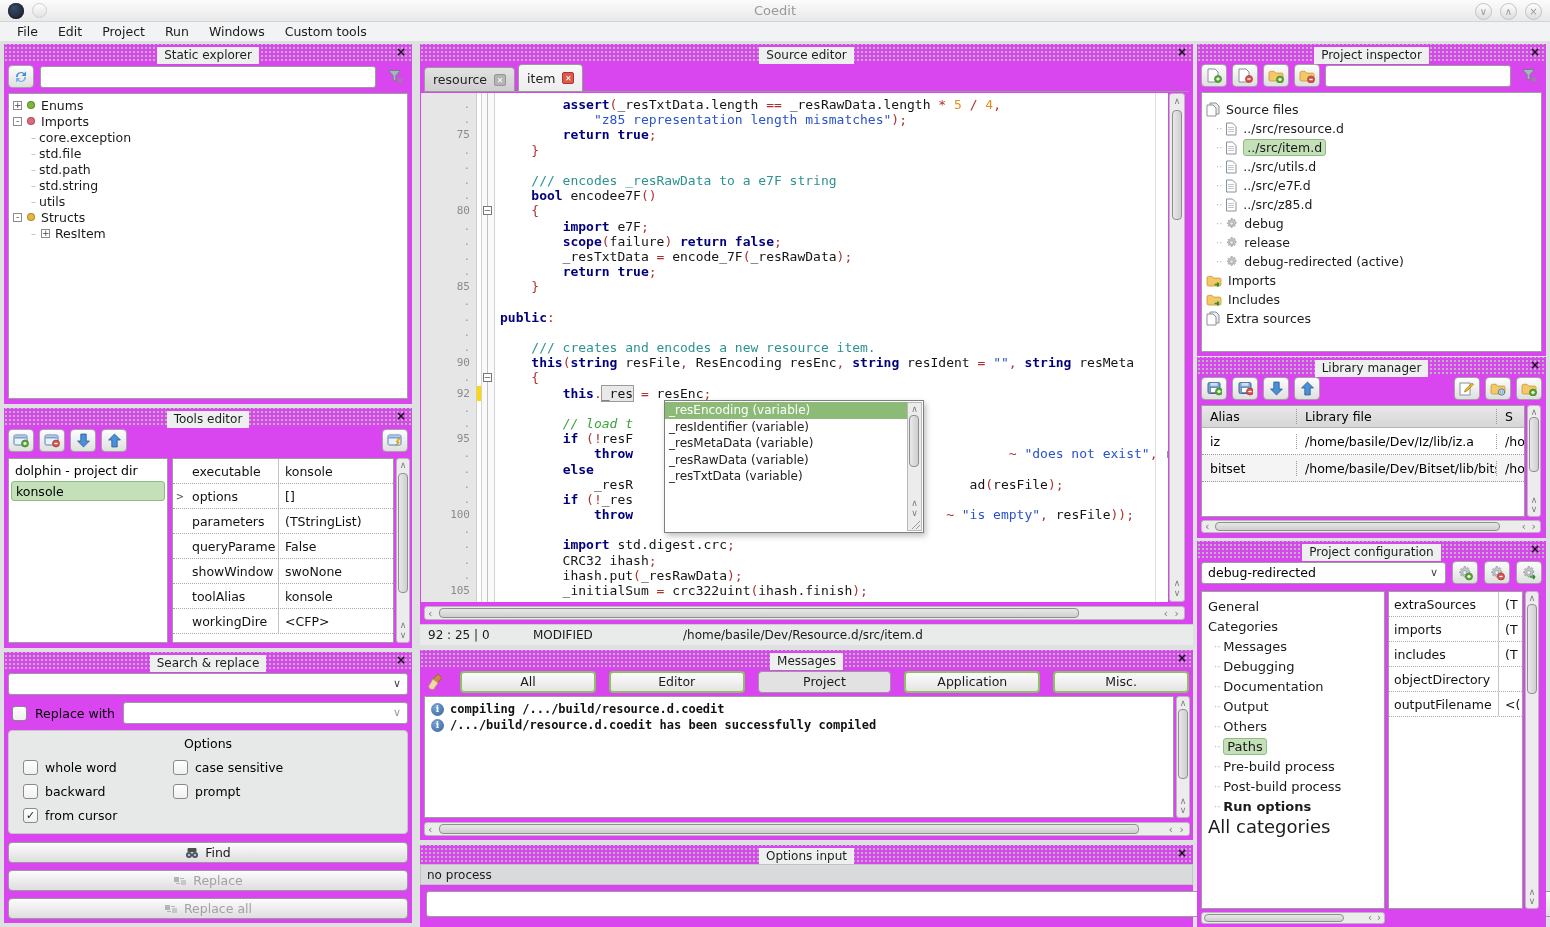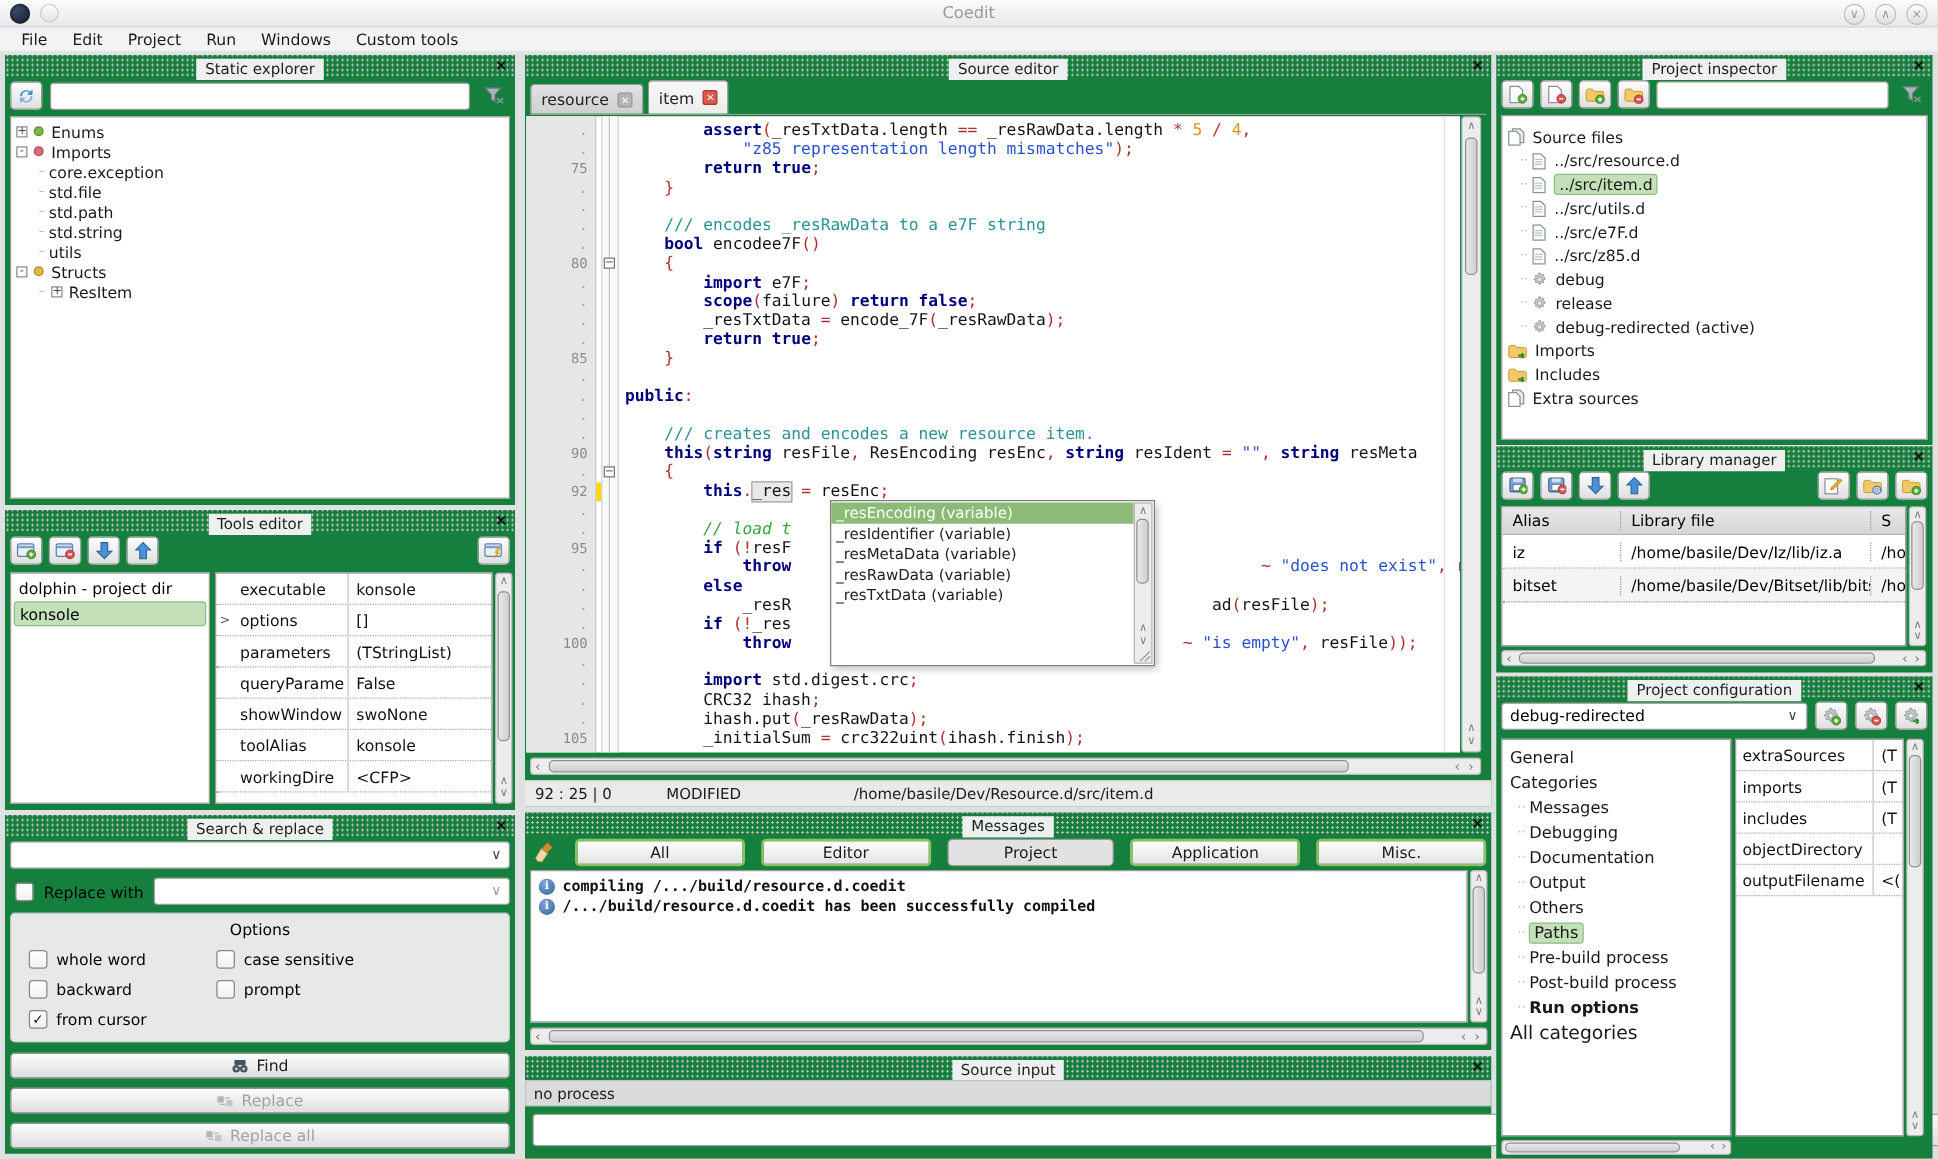--- a/index.html
+++ b/index.html
@@ -10,21 +10,21 @@
   
   .titlebar{left:0;top:0;width:1550px;height:22px;background:linear-gradient(#fbfbfb,#e9e9e9);border-bottom:1px solid #d4d4d4}
   .apptitle{width:100%;text-align:center;line-height:22px;font-size:13px;color:#97999c}
   .pawbtn{left:8px;top:3px;width:16px;height:16px;border-radius:50%;background:radial-gradient(circle at 35% 30%,#3a4a66,#141c2b);box-shadow:inset 0 0 2px #000}
   .ghostbtn{left:32px;top:3px;width:15px;height:15px;border-radius:50%;background:linear-gradient(#fdfdfd,#e3e3e3);border:1px solid #cfcfcf}
   .winbtn{top:3px;width:17px;height:17px;border-radius:50%;background:linear-gradient(#fdfdfd,#dedede);border:1px solid #c2c2c2;color:#9b9b9b;font-size:10px;line-height:15px;text-align:center}
   .menubar{left:0;top:22px;width:1550px;height:20px;background:#f2f3f4;border-bottom:1px solid #e0e0e0;display:flex;align-items:center;padding-left:8px;gap:2px}
   .menu{font-size:12.5px;color:#1b1b1b;padding:1px 9px;border-radius:3px}
 
   
-  .panel{background:#15803d}
+  .panel{background:#d946ef}
   .phdr{position:relative;height:17px;text-align:center;background-image:radial-gradient(circle,#b8b8b8 .8px,transparent 1.1px);background-size:4px 4px;background-position:0 6px}
   .phdr span.t{display:inline-block;background:#eef0f0;padding:0 7px;font-size:12px;color:#1d1d1d;line-height:17px}
   .phdr .x{position:absolute;right:6px;top:0;font-size:12px;font-weight:bold;color:#111;line-height:17px}
   .tbtn{display:inline-flex;align-items:center;justify-content:center;width:26px;height:23px;border:1px solid #a3a3a3;border-radius:4px;background:linear-gradient(#fdfdfd,#dfdfdf)}
   .flatbtn{display:inline-flex;align-items:center;justify-content:center;width:26px;height:23px}
   .tinput{background:#fff;border:1px solid #9b9b9b;border-radius:3px;height:22px}
   .white{background:#fff;border:1px solid #9d9d9d}
 
   
   .trow{display:flex;align-items:center;height:16px;font-size:12.5px;color:#1a1a1a;white-space:nowrap}
@@ -461,21 +461,21 @@
     </div>
     <div class="abs sbh" style="left:4px;top:172px;width:766px;height:14px">
       <span class="harrow" style="left:3px">‹</span>
       <span class="sbthumb" style="left:14px;top:1px;width:700px;height:10px"></span>
       <span class="harrow" style="right:16px">‹</span>
         <span class="harrow" style="right:5px">›</span>
     </div>
   </div>
 
   <div class="abs panel" style="left:420px;top:845px;width:773px;height:82px">
-    <div class="phdr"><span class="t">Source input</span><span class="x">×</span></div>
+    <div class="phdr"><span class="t">Options input</span><span class="x">×</span></div>
     <div class="abs" style="left:0;top:19px;width:773px;height:21px;background:#d9dadb;border:1px solid #c2c3c4;font-size:12px;display:flex;align-items:center;padding-left:6px;color:#1a1a1a">no process</div>
     <div class="abs tinput" style="left:6px;top:46px;width:1100px;height:26px"></div>
     <div class="abs btn" style="left:1114px;top:46px;width:76px;height:26px">Send</div>
   </div>
 
   <div class="abs panel" style="left:1197px;top:44px;width:349px;height:312px">
     <div class="phdr"><span class="t">Project inspector</span><span class="x">×</span></div>
     <div class="abs" style="left:4px;top:20px;display:flex;gap:5px;align-items:center;width:341px">
       <span class="tbtn">
           <span class="icon" id="ic-docadd">
@@ -817,21 +817,21 @@
         </div>
         <div class="trow" style="height: 20px;">
           <span class="tick" style="margin-left: 6px;">··</span>
           <span style="font-size: 13px;">Post-build process</span>
         </div>
         <div class="trow" style="height: 20px;">
           <span class="tick" style="margin-left: 6px;">··</span>
           <span style="font-size: 13px; font-weight: bold;">Run options</span>
         </div>
         <div class="trow" style="height: 20px;">
-          <span style="font-size: 15px;">All categories</span>
+          <span style="font-size: 18px;">All categories</span>
         </div>
       </div>
     <div class="abs white" style="left:191px;top:50px;width:135px;height:318px;overflow:hidden">
       <div id="cfg-props">
           <div class="prow">
             <span class="pname" style="width: 110px;">extraSources</span>
             <span class="pval" style="flex: 1 1 0%;">(T</span>
           </div>
           <div class="prow">
             <span class="pname" style="width: 110px;">imports</span>

